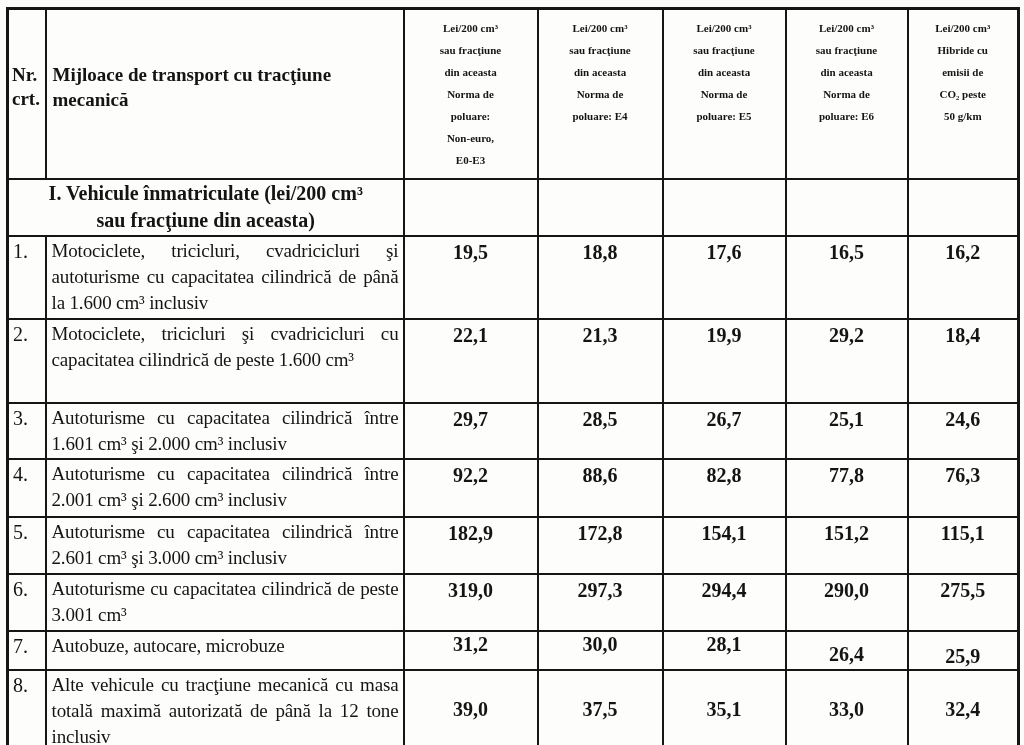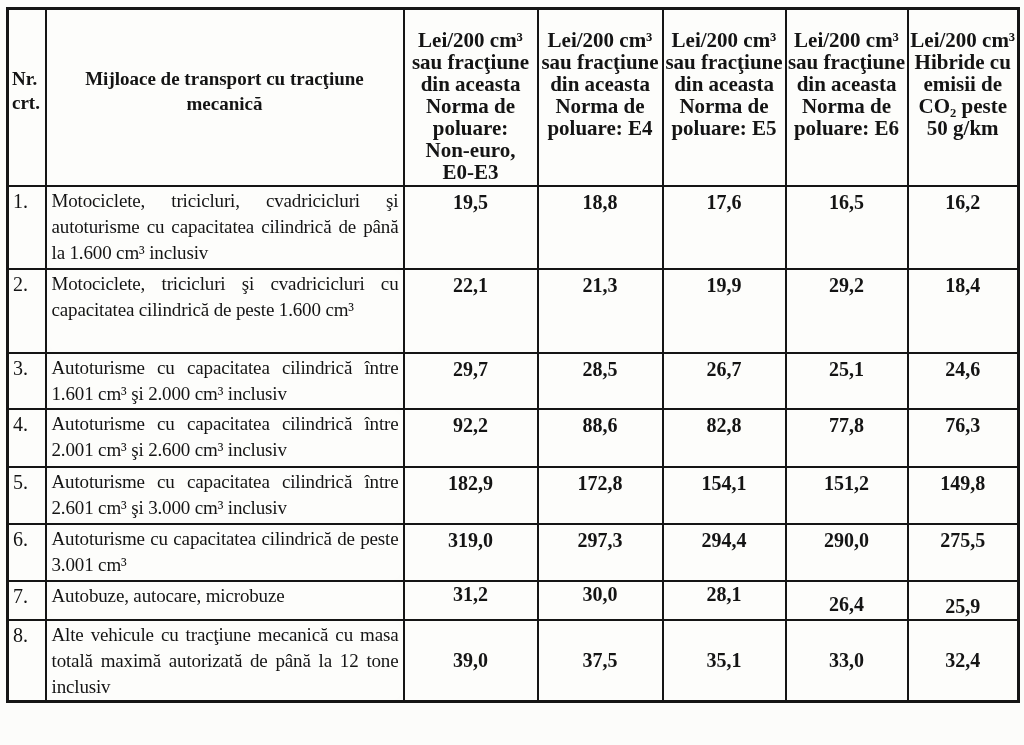--- a/index.html
+++ b/index.html
@@ -40,33 +40,33 @@
     text-align: left;
     vertical-align: middle;
     white-space: pre-line;
     padding: 0 2px 14px 3px;
     margin-left: 36px;
   }
   th.h-vehicle {
     font-size: 19px;
     line-height: 25px;
     font-weight: bold;
+    text-align: left;
+    vertical-align: middle;
+    white-space: pre-line;
+    padding: 0 6px 14px 6px;
+  }
+  th.h-rate {
+    font-size: 11px;
+    line-height: 22px;
+    font-weight: bold;
     text-align: center;
-    vertical-align: middle;
-    white-space: pre-line;
-    padding: 0 6px 14px 6px;
-  }
-  th.h-rate {
-    font-size: 21px;
-    line-height: 22px;
-    font-weight: bold;
-    text-align: center;
-    vertical-align: top;
-    white-space: pre-line;
-    padding: 19px 1px 2px 1px;
+    vertical-align: top;
+    white-space: pre-line;
+    padding: 7px 1px 2px 1px;
   }
   
   td.section-title {
     font-size: 20px;
     line-height: 27px;
     font-weight: bold;
     text-align: center;
     vertical-align: middle;
     white-space: pre-line;
     padding: 0 4px;
@@ -147,20 +147,29 @@
 din aceasta
 Norma de
 poluare: E6</th>
       <th class="h-rate">Lei/200 cm³
 Hibride cu
 emisii de
 CO₂ peste
 50 g/km</th>
     </tr>
 
+    <tr style="height:57px">
+      <td class="section-title" colspan="2">I. Vehicule înmatriculate (lei/200 cm³
+sau fracţiune din aceasta)</td>
+      <td class="empty"></td>
+      <td class="empty"></td>
+      <td class="empty"></td>
+      <td class="empty"></td>
+      <td class="empty"></td>
+    </tr>
 
     <tr style="height:83px">
       <td class="nr">1.</td>
       <td class="desc">Motociclete, tricicluri, cvadricicluri şi autoturisme cu capacitatea cilindrică de până la 1.600 cm³ inclusiv</td>
       <td class="val">19,5</td>
       <td class="val">18,8</td>
       <td class="val">17,6</td>
       <td class="val">16,5</td>
       <td class="val">16,2</td>
     </tr>
@@ -195,21 +204,21 @@
       <td class="val">76,3</td>
     </tr>
 
     <tr style="height:57px">
       <td class="nr">5.</td>
       <td class="desc">Autoturisme cu capacitatea cilindrică între 2.601 cm³ şi 3.000 cm³ inclusiv</td>
       <td class="val">182,9</td>
       <td class="val">172,8</td>
       <td class="val">154,1</td>
       <td class="val">151,2</td>
-      <td class="val">149,8</td>
+      <td class="val">115,1</td>
     </tr>
 
     <tr style="height:57px">
       <td class="nr">6.</td>
       <td class="desc">Autoturisme cu capacitatea cilindrică de peste 3.001 cm³</td>
       <td class="val">319,0</td>
       <td class="val">297,3</td>
       <td class="val">294,4</td>
       <td class="val">290,0</td>
       <td class="val">275,5</td>

